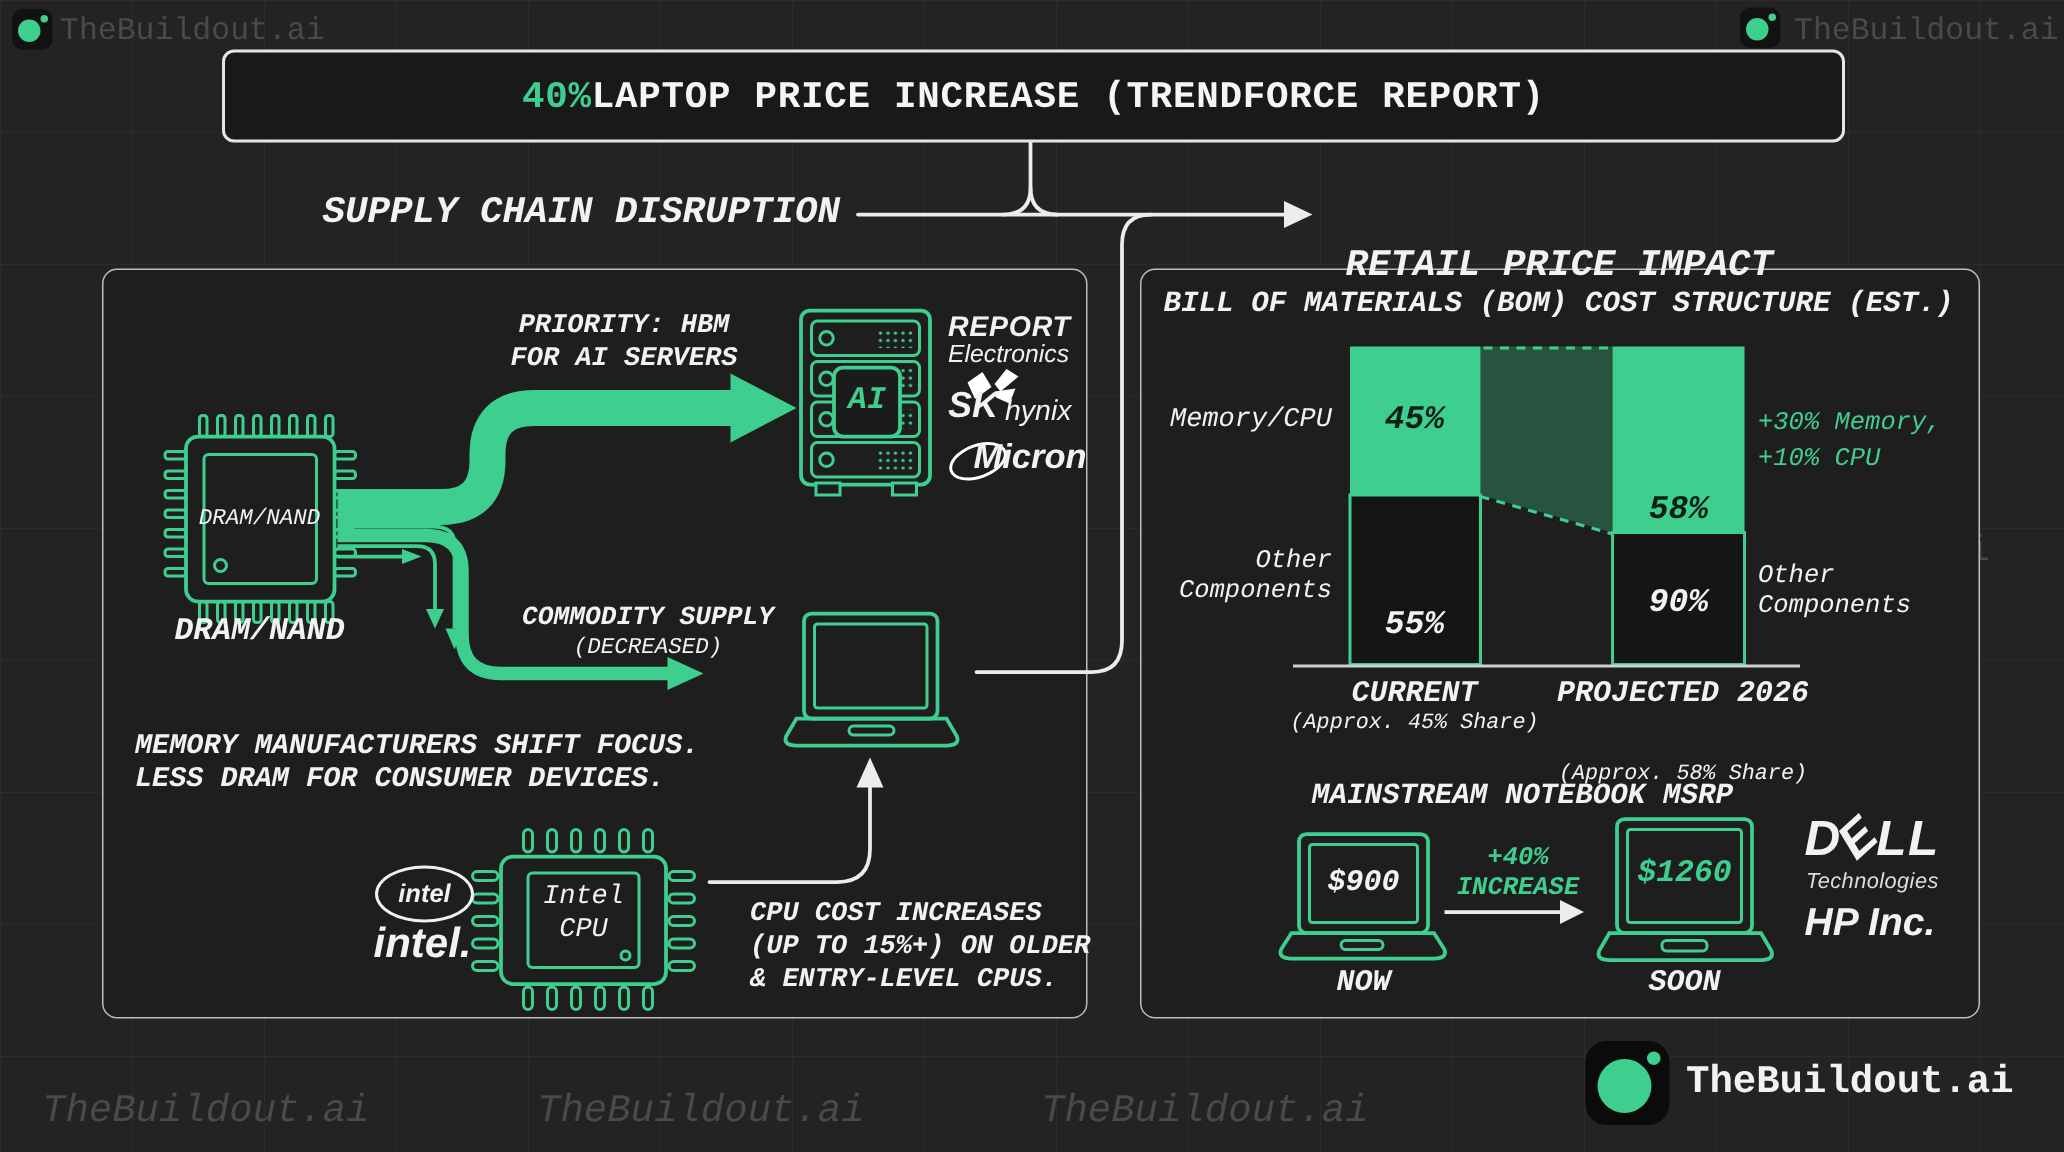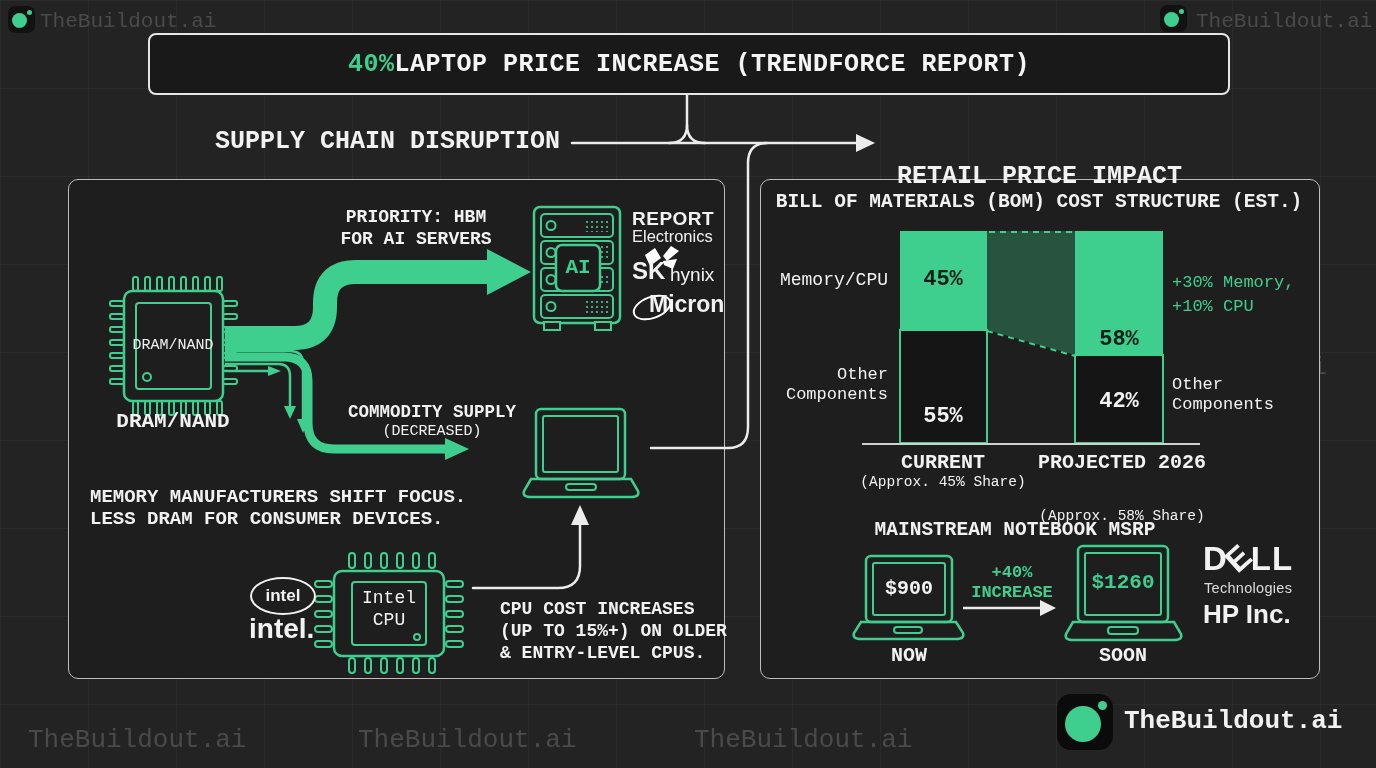--- a/index.html
+++ b/index.html
@@ -16,21 +16,21 @@
   .sans{font-family:"Liberation Sans","DejaVu Sans",sans-serif;}
   .b{font-weight:bold;}
   .ctr{transform:translateX(-50%);}
   .green{color:#3ECF8E;}
   .panel{position:absolute;background:#1e1e1e;border:1.5px solid #bdbdbd;border-radius:10px;z-index:2;}
   .alertbox{position:absolute;left:148px;top:33px;width:1078px;height:58px;background:#191919;
     border:2px solid #e5e5e5;border-radius:8px;z-index:4;display:flex;align-items:center;justify-content:center;}
   .alertbox span{font-size:25px;font-weight:bold;letter-spacing:.5px;color:#f5f5f5;}
   .alertbox .green{color:#3ECF8E;}
   svg.overlay{position:absolute;left:0;top:0;z-index:3;pointer-events:none;}
-  .txt-layer{position:absolute;left:0;top:0;width:1376px;height:732px;z-index:4;pointer-events:none;}
+  .txt-layer{position:absolute;left:0;top:0;width:1376px;height:732px;z-index:4;pointer-events:none;font-style:italic;}
   .badge{position:absolute;background:#121212;border-radius:7px;}
   .badge .c1{position:absolute;border-radius:50%;background:#3ECF8E;}
   .badge .c2{position:absolute;border-radius:50%;background:#3ECF8E;}
   .oval{position:absolute;border:2px solid #f0f0f0;border-radius:50%;display:flex;align-items:center;justify-content:center;}
   .swoosh{position:absolute;border:2.5px solid #fff;border-radius:50%;transform:rotate(-20deg);}
   .dell-e{display:inline-block;transform:rotate(-42deg) translateY(-1px);}
   .wm{color:#4a4a4a;}
 </style>
 </head>
 <body>
@@ -249,21 +249,21 @@
 
   <div class="t mono b" style="left:500px;top:600px;font-size:18px;">CPU COST INCREASES</div>
   <div class="t mono b" style="left:500px;top:622px;font-size:18px;">(UP TO 15%+) ON OLDER</div>
   <div class="t mono b" style="left:500px;top:644px;font-size:18px;">&amp; ENTRY-LEVEL CPUS.</div>
 
   <div class="t mono b ctr" style="left:1039px;top:192px;font-size:19.5px;">BILL OF MATERIALS (BOM) COST STRUCTURE (EST.)</div>
   <div class="t mono" style="left:740px;top:271px;width:148px;text-align:right;font-size:18px;">Memory/CPU</div>
   <div class="t mono b ctr" style="left:943px;top:268px;font-size:22px;color:#0d1f17;">45%</div>
   <div class="t mono b ctr" style="left:1119px;top:328px;font-size:22px;color:#0d1f17;">58%</div>
   <div class="t mono b ctr" style="left:943px;top:375px;font-size:22px;margin-top:30px;">55%</div>
-  <div class="t mono b ctr" style="left:1119px;top:390px;font-size:22px;">42%</div>
+  <div class="t mono b ctr" style="left:1119px;top:390px;font-size:22px;">90%</div>
   <div class="t mono" style="left:740px;top:366px;width:148px;text-align:right;font-size:17px;">Other</div>
   <div class="t mono" style="left:740px;top:386px;width:148px;text-align:right;font-size:17px;">Components</div>
   <div class="t mono" style="left:1172px;top:376px;font-size:17px;">Other</div>
   <div class="t mono" style="left:1172px;top:396px;font-size:17px;">Components</div>
   <div class="t mono green" style="left:1172px;top:274px;font-size:17px;">+30% Memory,</div>
   <div class="t mono green" style="left:1172px;top:298px;font-size:17px;">+10% CPU</div>
   <div class="t mono b ctr" style="left:943px;top:452px;font-size:20px;">CURRENT</div>
   <div class="t mono ctr" style="left:943px;top:475px;font-size:14.5px;">(Approx. 45% Share)</div>
   <div class="t mono b ctr" style="left:1122px;top:452px;font-size:20px;">PROJECTED 2026</div>
   <div class="t mono ctr" style="left:1122px;top:475px;font-size:14.5px;margin-top:34px;">(Approx. 58% Share)</div>

